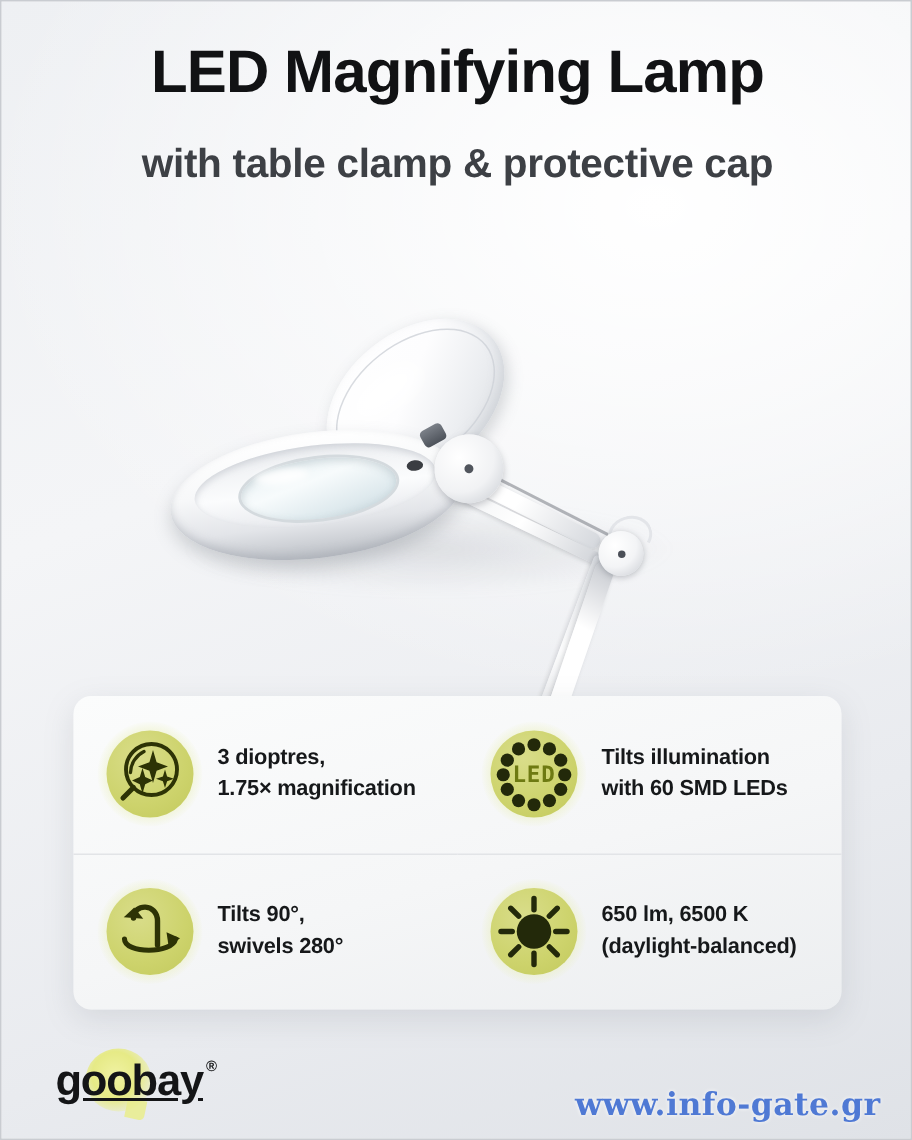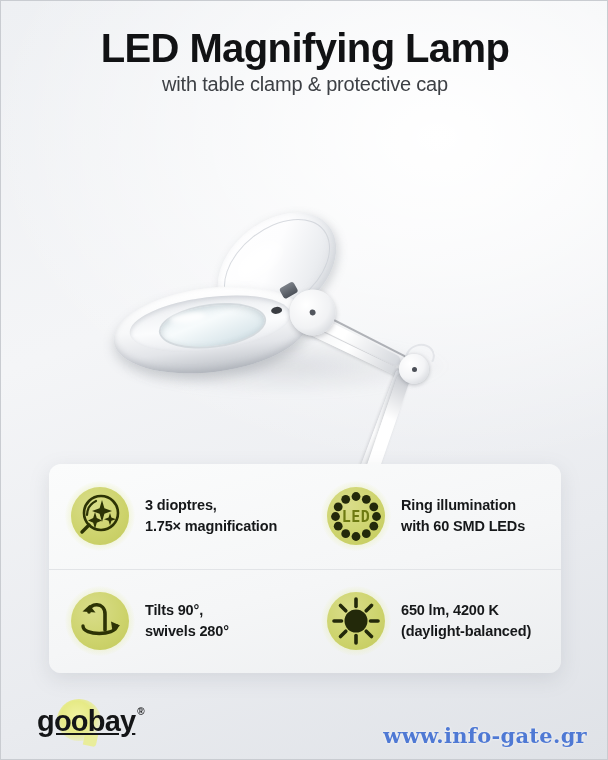--- a/index.html
+++ b/index.html
@@ -36,23 +36,23 @@
   }
   .title {
     margin: 0;
     font-size: 40px;
     font-weight: 700;
     letter-spacing: -0.6px;
     color: #111214;
     line-height: 1.08;
   }
   .subtitle {
-    margin: 3px 0 0 0;
-    font-size: 20px;
-    font-weight: 400;
+    margin: 24px 0 0 0;
+    font-size: 27px;
+    font-weight: 700;
     letter-spacing: -0.2px;
     color: #3d4045;
     line-height: 1.15;
   }
 
   
   .product {
     position: absolute;
     left: 0;
     top: 105px;
@@ -479,21 +479,21 @@
               <circle cx="11.2" cy="39.2" r="4.4"></circle>
               <circle cx="8.5" cy="29.5" r="4.4"></circle>
               <circle cx="11.2" cy="19.8" r="4.4"></circle>
               <circle cx="18.7" cy="12.3" r="4.4"></circle>
             </g>
             <text x="29" y="34.5" text-anchor="middle" font-family="'DejaVu Sans Mono', monospace" font-size="15" font-weight="700" letter-spacing="0.5" fill="#6e7a12">LED</text>
           </svg>
         </div>
       </div>
       <div class="feature-text">
-        <span>Ring illumination</span>
+        <span>Tilts illumination</span>
         <span class="line2">with 60 SMD LEDs</span>
       </div>
     </div>
 
     <div class="feature row-bottom">
       <div class="icon-badge">
         <div class="icon-glow"></div>
         <div class="icon-disc">
           <svg viewBox="0 0 58 58" width="58" height="58" aria-hidden="true">
             <path d="M18 20 C18 10, 34 10, 34 22 L34 38" fill="none" stroke="#2d3305" stroke-width="3.6" stroke-linecap="round"></path>
@@ -522,21 +522,21 @@
               <line x1="43.5" y1="29" x2="51" y2="29"></line>
               <line x1="13.5" y1="13.5" x2="18.8" y2="18.8"></line>
               <line x1="39.2" y1="39.2" x2="44.5" y2="44.5"></line>
               <line x1="39.2" y1="18.8" x2="44.5" y2="13.5"></line>
               <line x1="13.5" y1="44.5" x2="18.8" y2="39.2"></line>
             </g>
           </svg>
         </div>
       </div>
       <div class="feature-text">
-        <span>650 lm, 4200 K</span>
+        <span>650 lm, 6500 K</span>
         <span class="line2">(daylight-balanced)</span>
       </div>
     </div>
   </div>
 
   <div class="brand">
     <div class="brand-bubble"></div>
     <span class="brand-word">goobay</span>
     <span class="brand-reg">®</span>
   </div>

